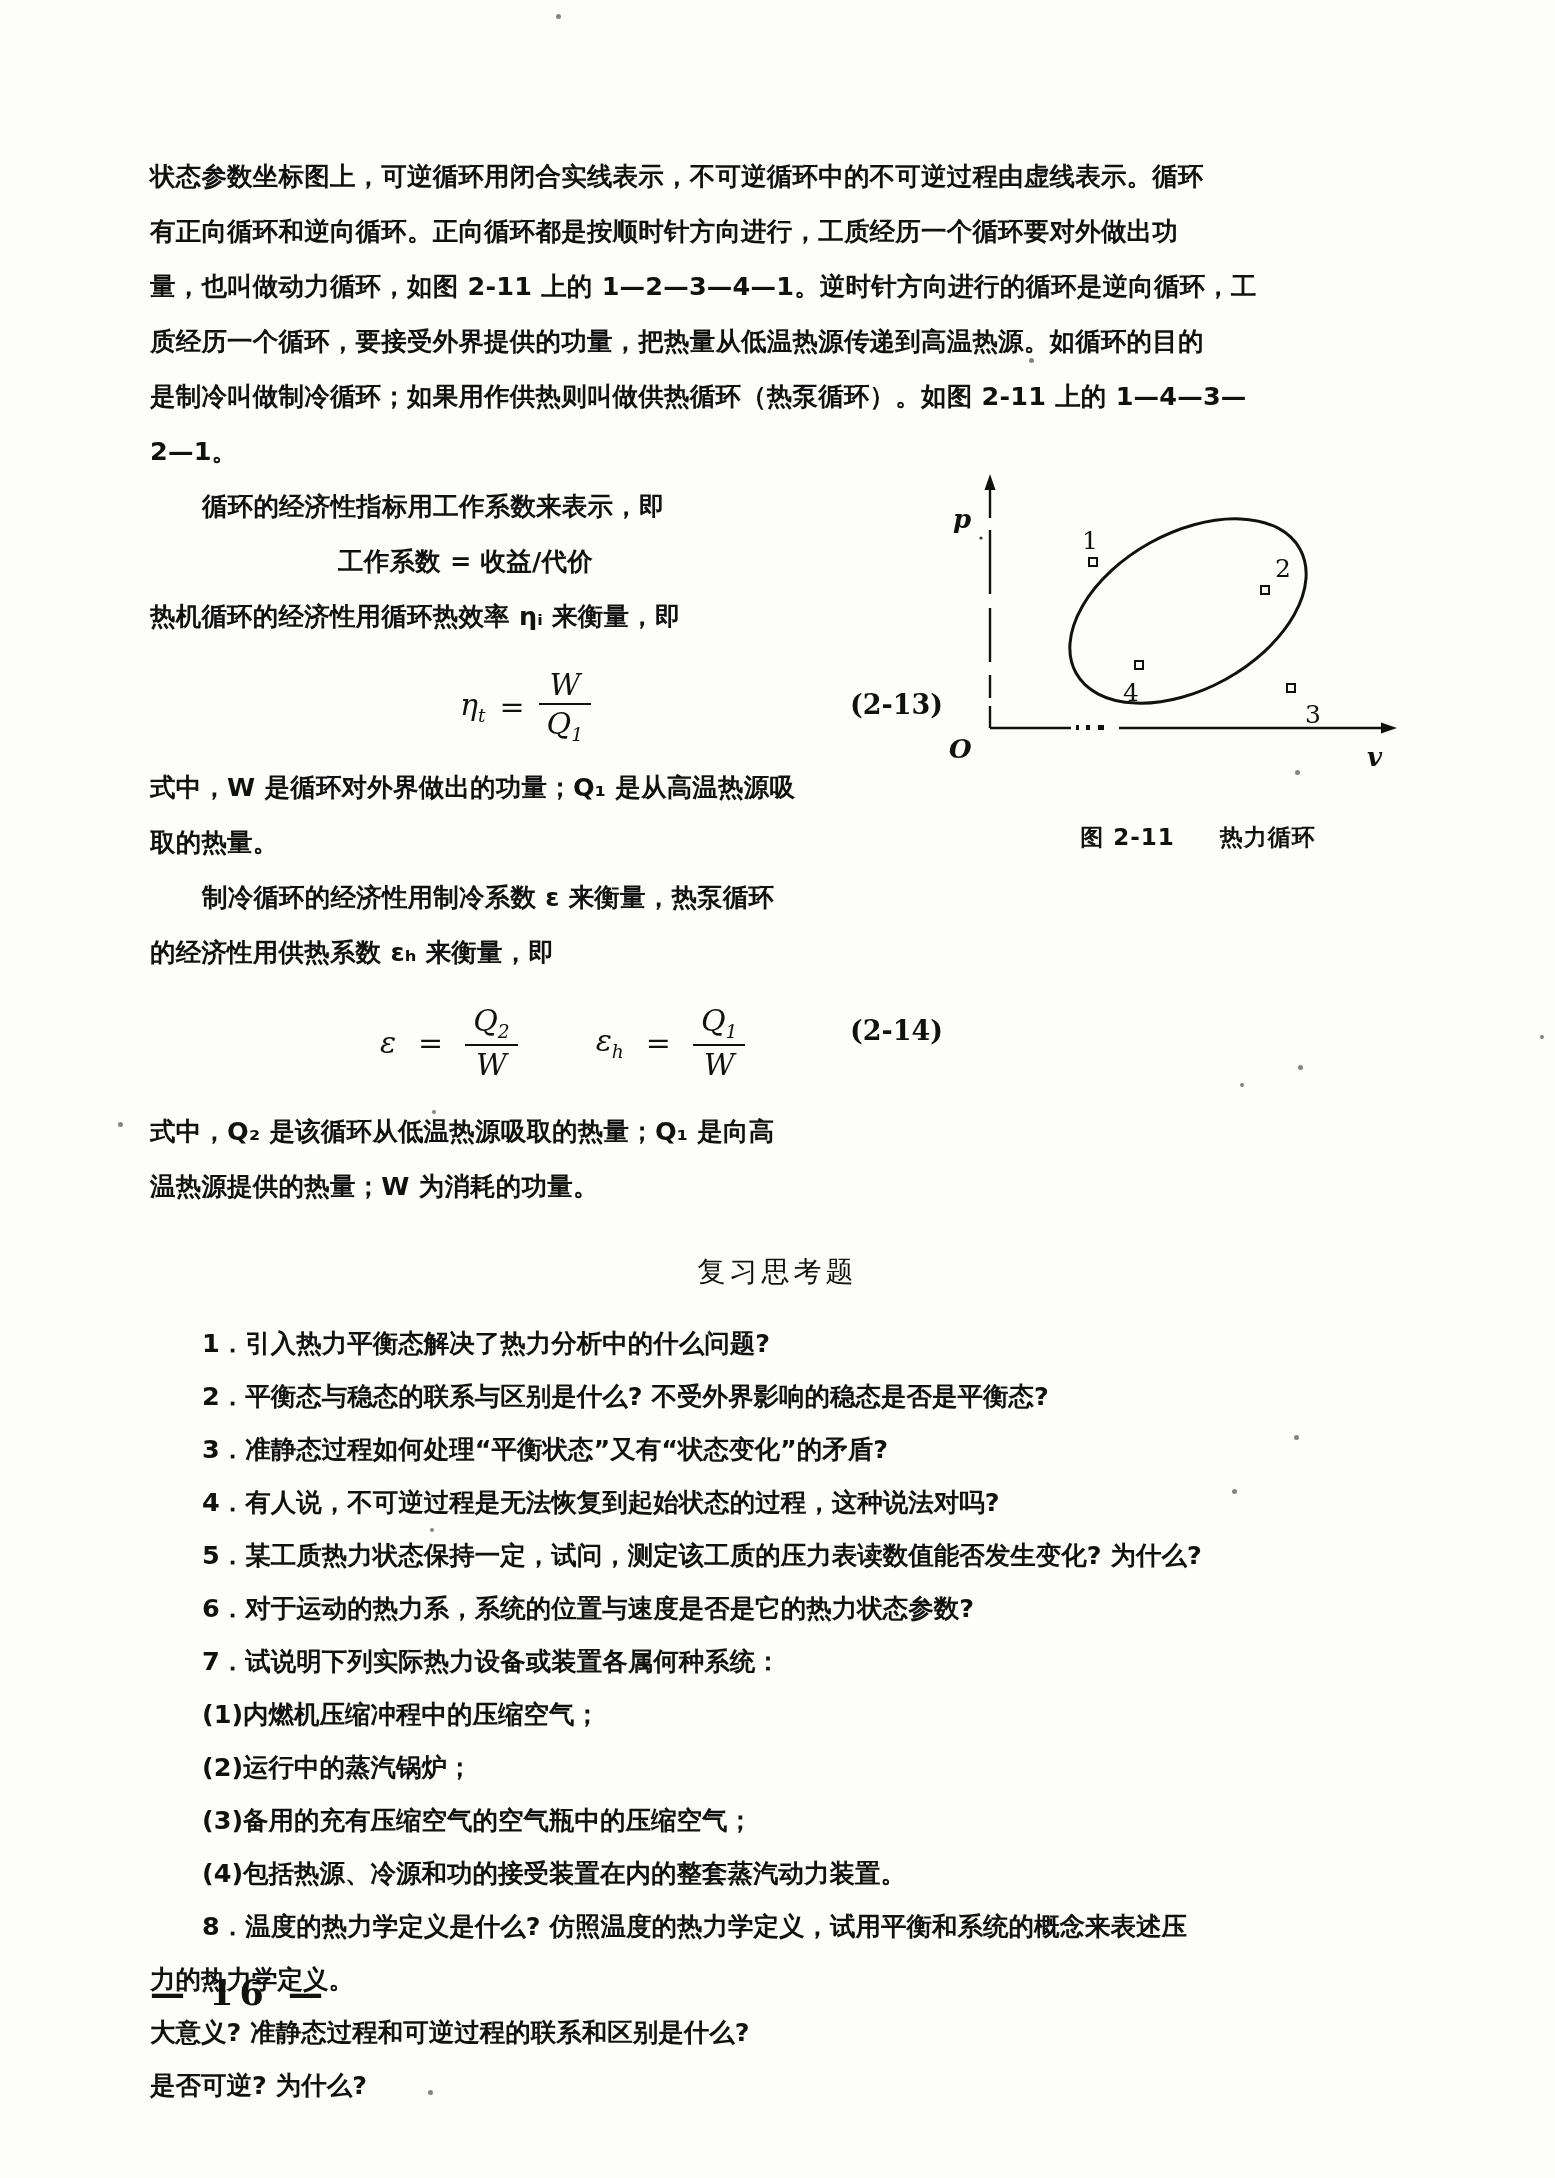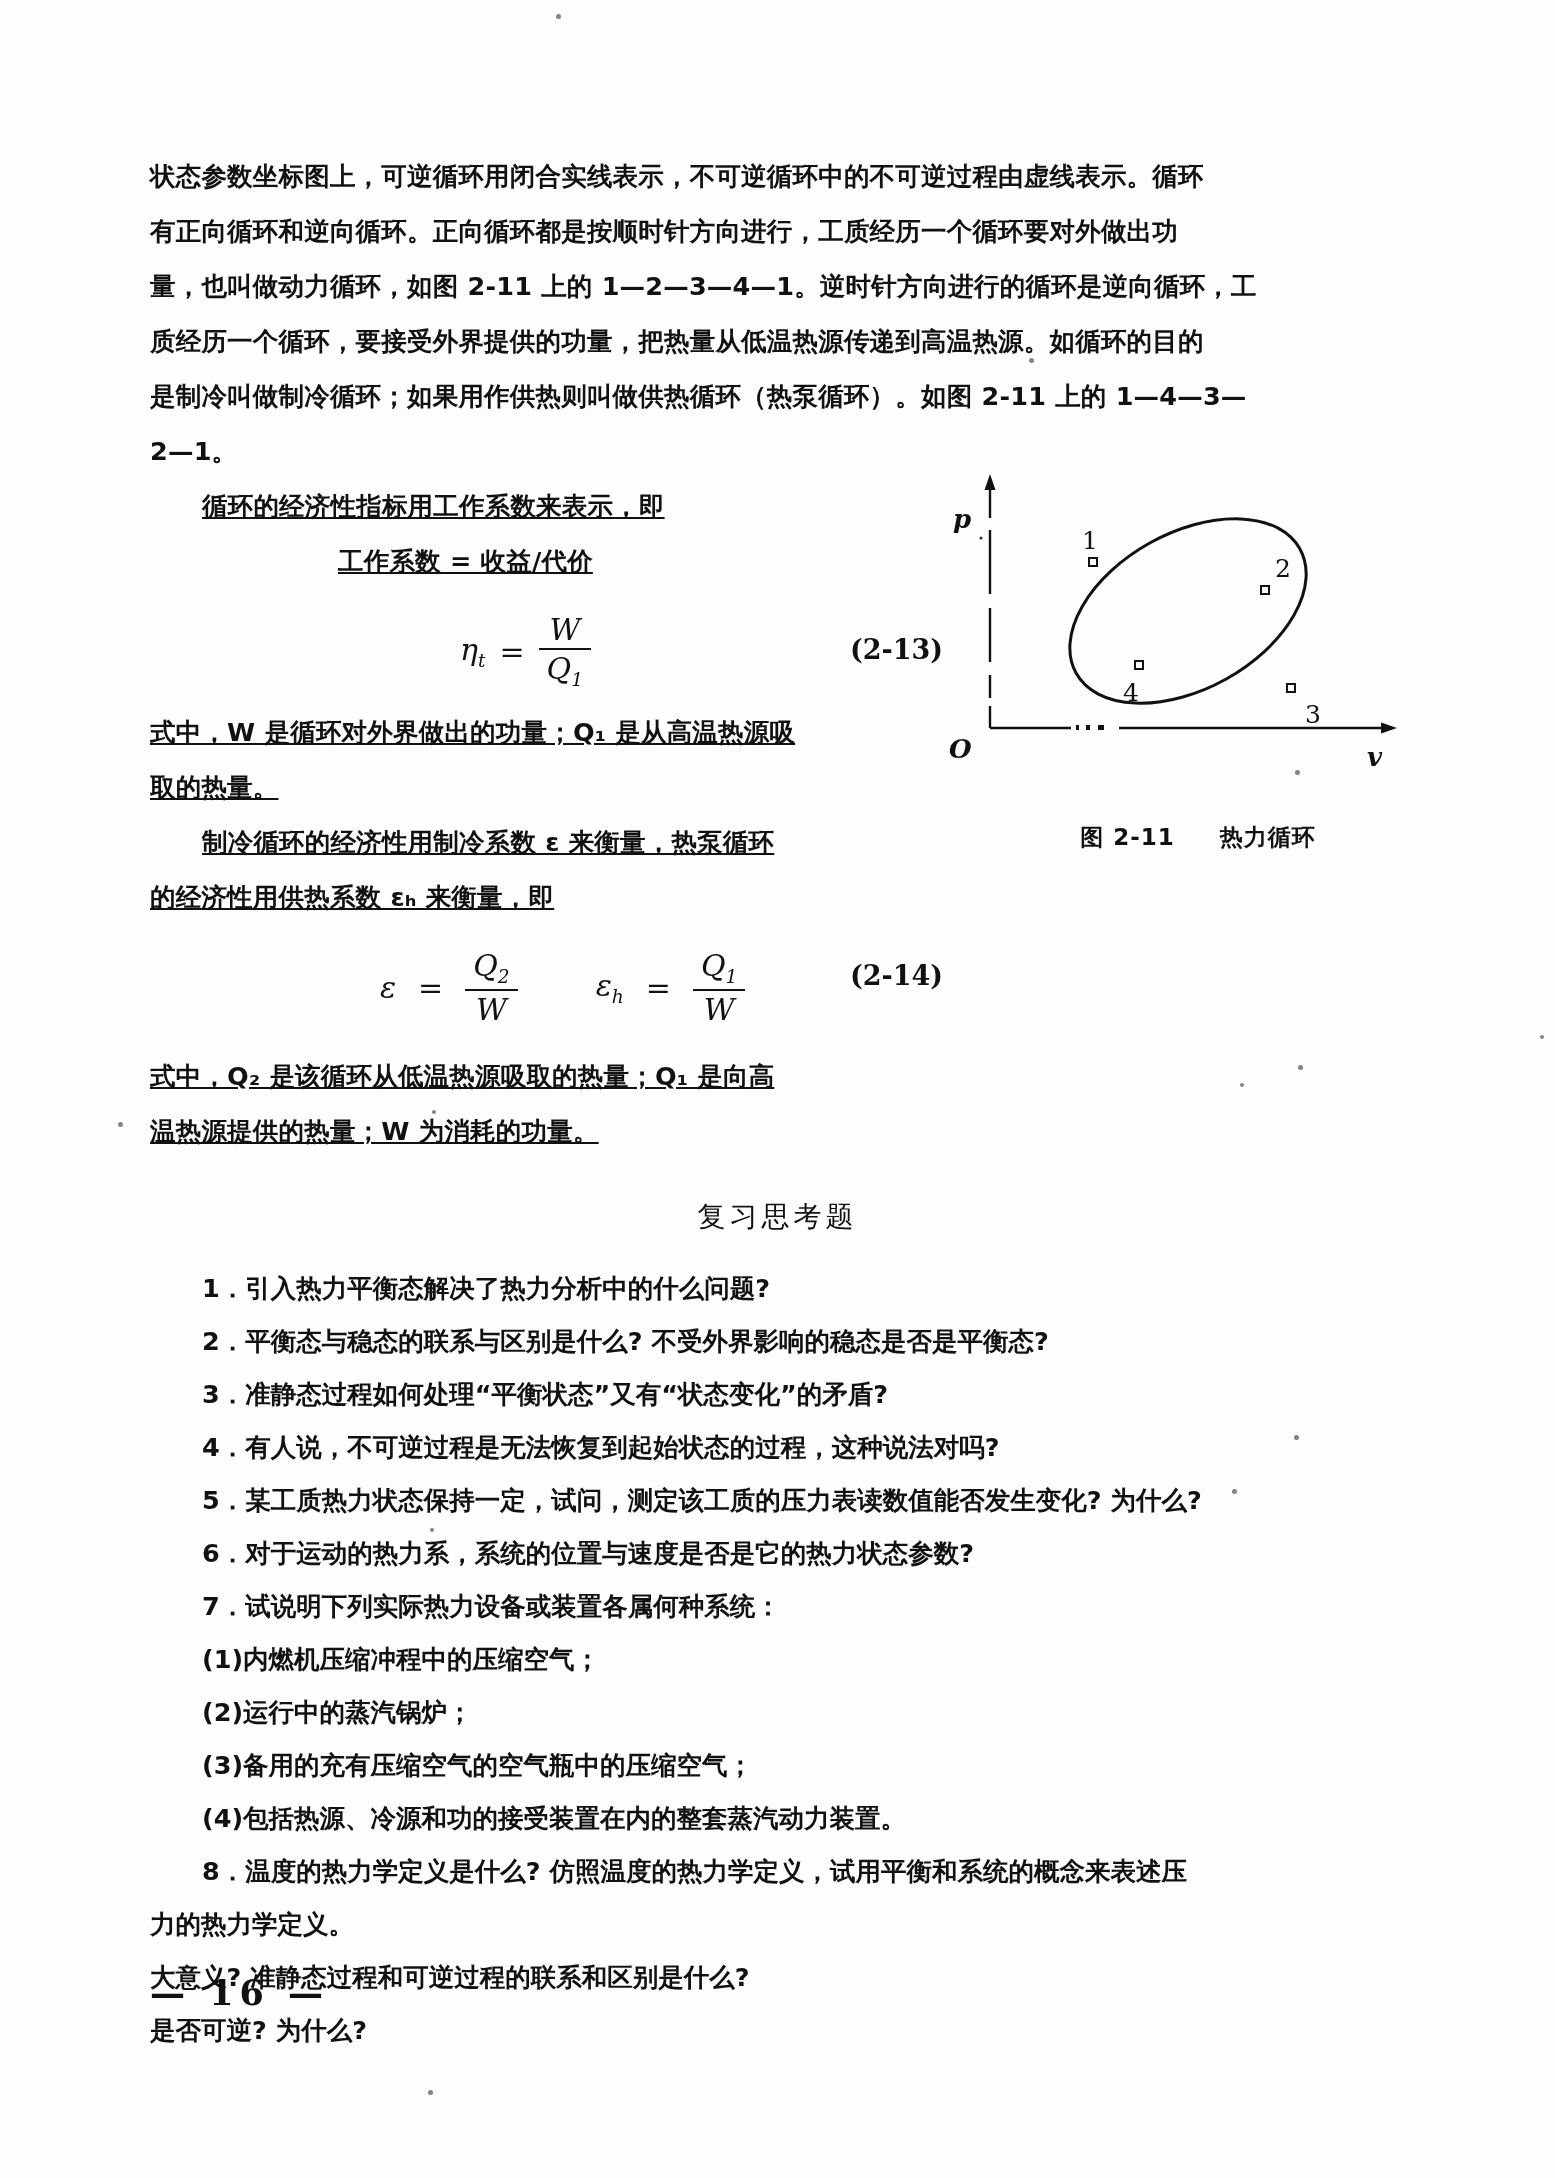--- a/index.html
+++ b/index.html
@@ -51,21 +51,20 @@
   .figbox {
     position: absolute;
     right: -8px;
     top: 300px;
     width: 470px;
     height: 420px;
   }
 
   .col-narrow {
     width: 770px;
-    text-decoration: underline;
   }
   .formula-center {
     position: relative;
     height: 96px;
     margin: 18px 0 4px 0;
   }
   .eqgroup {
     position: absolute;
     left: 310px;
     top: 8px;
@@ -232,20 +231,21 @@
           <span>热力循环</span>
         </div>
       </div>
 
       <div class="col-narrow">
 
         <p class="body indent nowrapline">循环的经济性指标用工作系数来表示，即</p>
 
         <p class="body nowrapline" style="text-indent:188px;">工作系数 = 收益/代价</p>
 
+        <p class="body nowrapline">热机循环的经济性用循环热效率 ηᵢ 来衡量，即</p>
 
         <div class="formula-center">
           <div class="eqgroup">
             <span class="ital"><span>η</span><sub>t</sub></span>
             <span>=</span>
             <span class="frac">
               <span class="num">W</span>
               <span class="bar"></span>
               <span class="den"><span>Q</span><sub>1</sub></span>
             </span>

